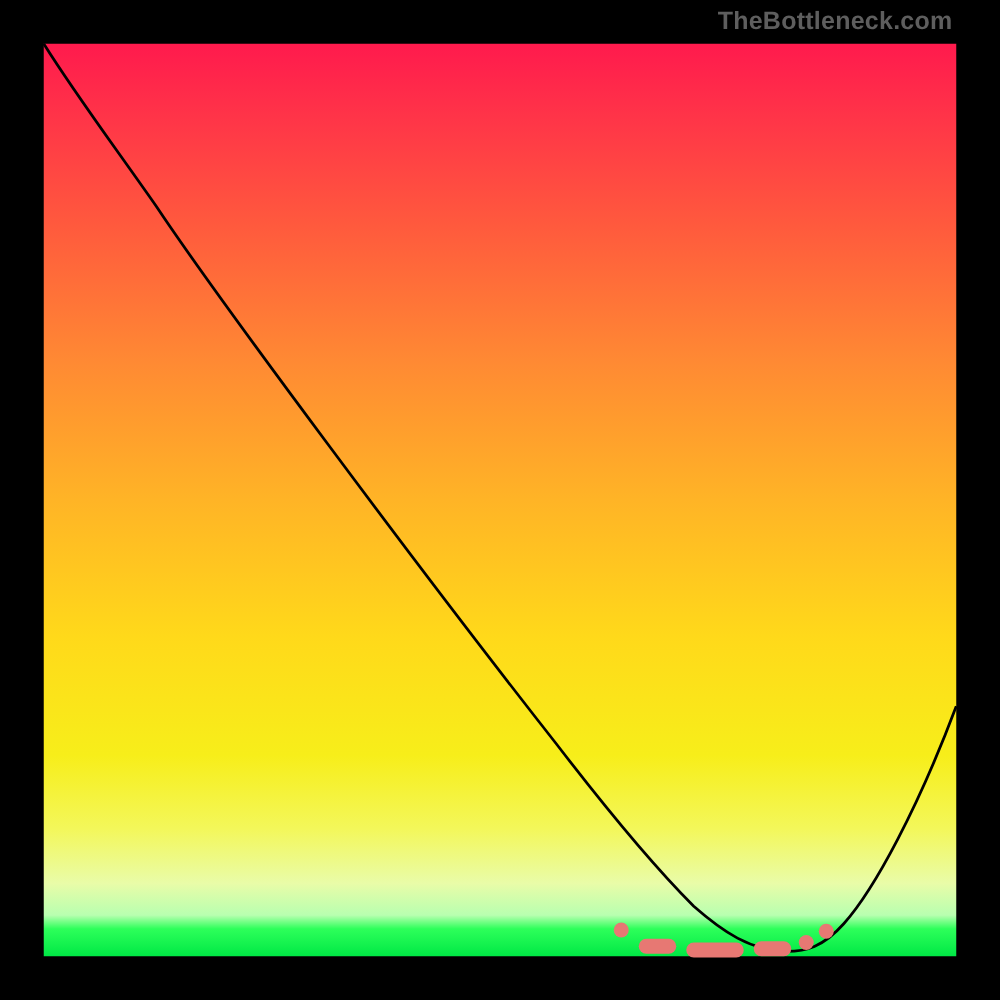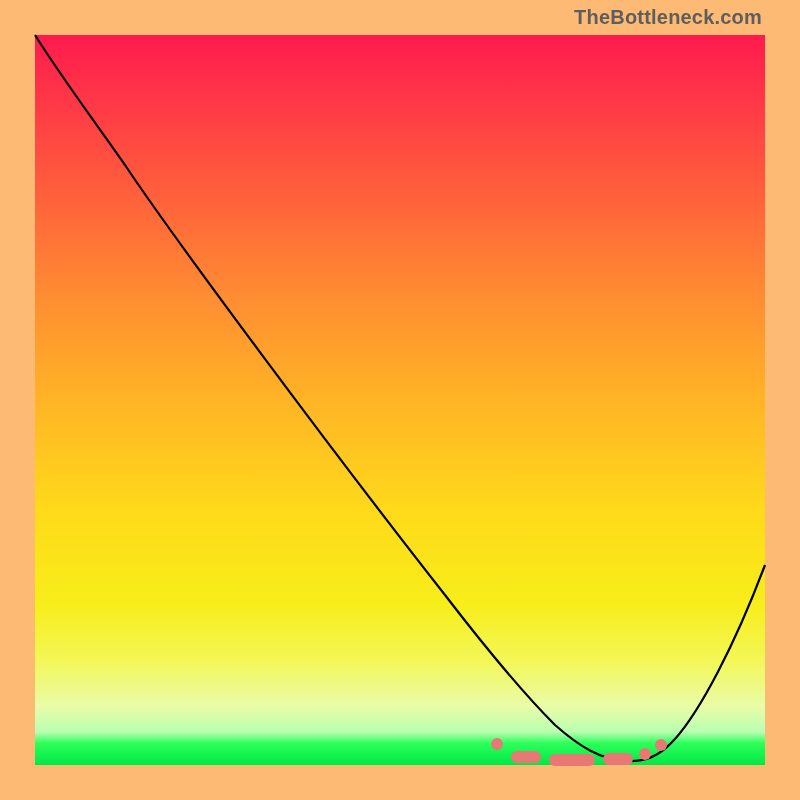--- a/index.html
+++ b/index.html
@@ -2,21 +2,21 @@
 <html><head>
 <meta charset="utf-8">
 <style>
   * { margin: 0; padding: 0; box-sizing: border-box; }
   html, body { width: 800px; height: 800px; overflow: hidden; }
   body { font-family: Arial, Helvetica, sans-serif; }
 
   .frame {
     width: 800px;
     height: 800px;
-    background: #fdba74;
+    background: #000000;
     position: relative;
   }
 
   .plot {
     position: absolute;
     left: 35px;
     top: 35px;
     width: 730px;
     height: 730px;
     background: linear-gradient(to bottom,

